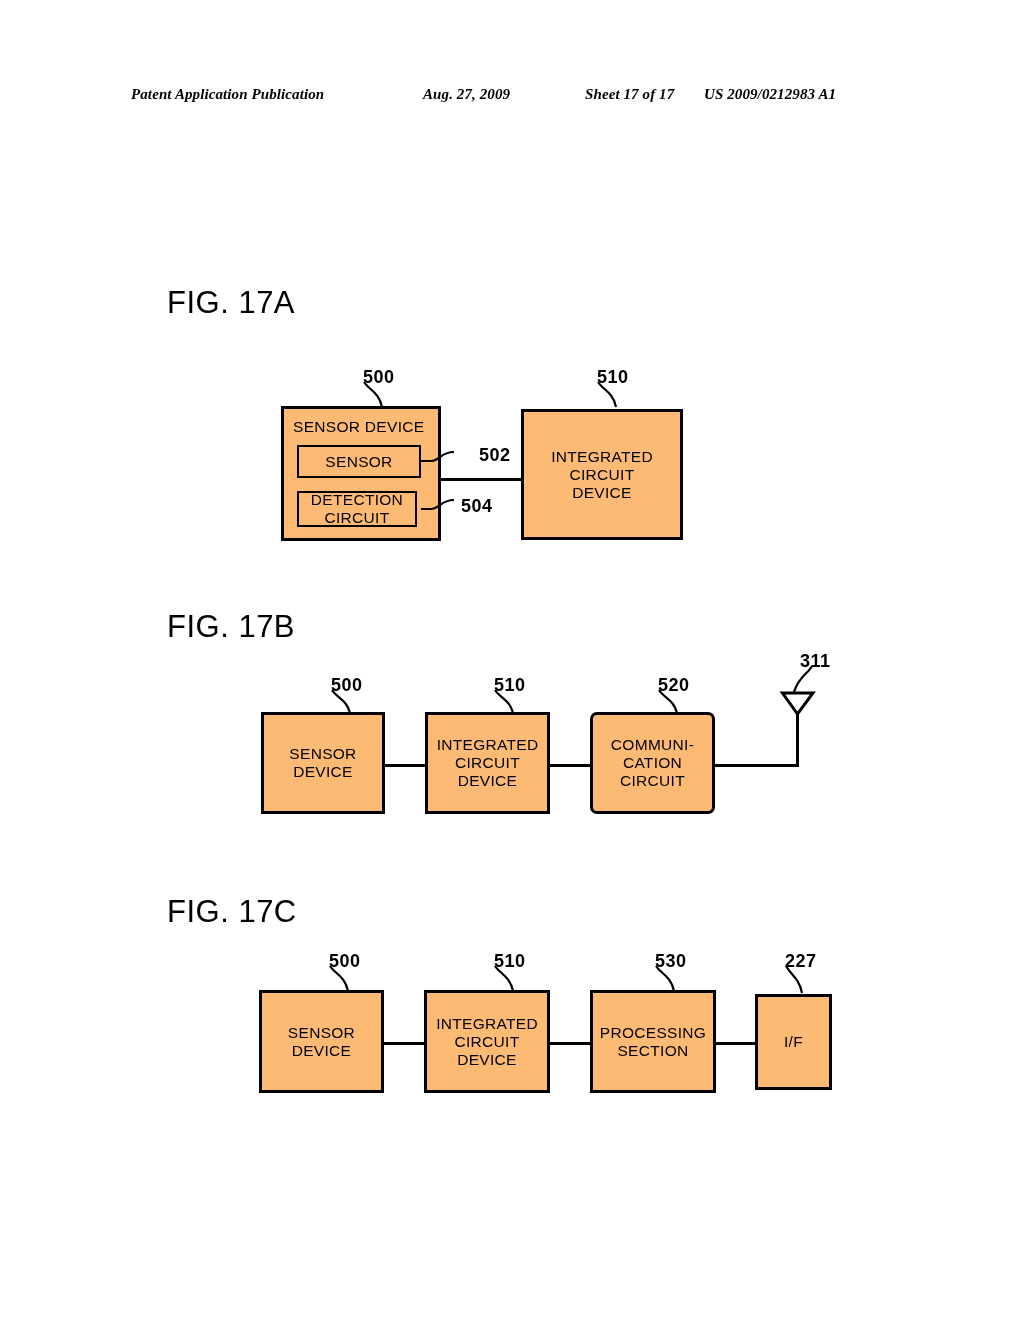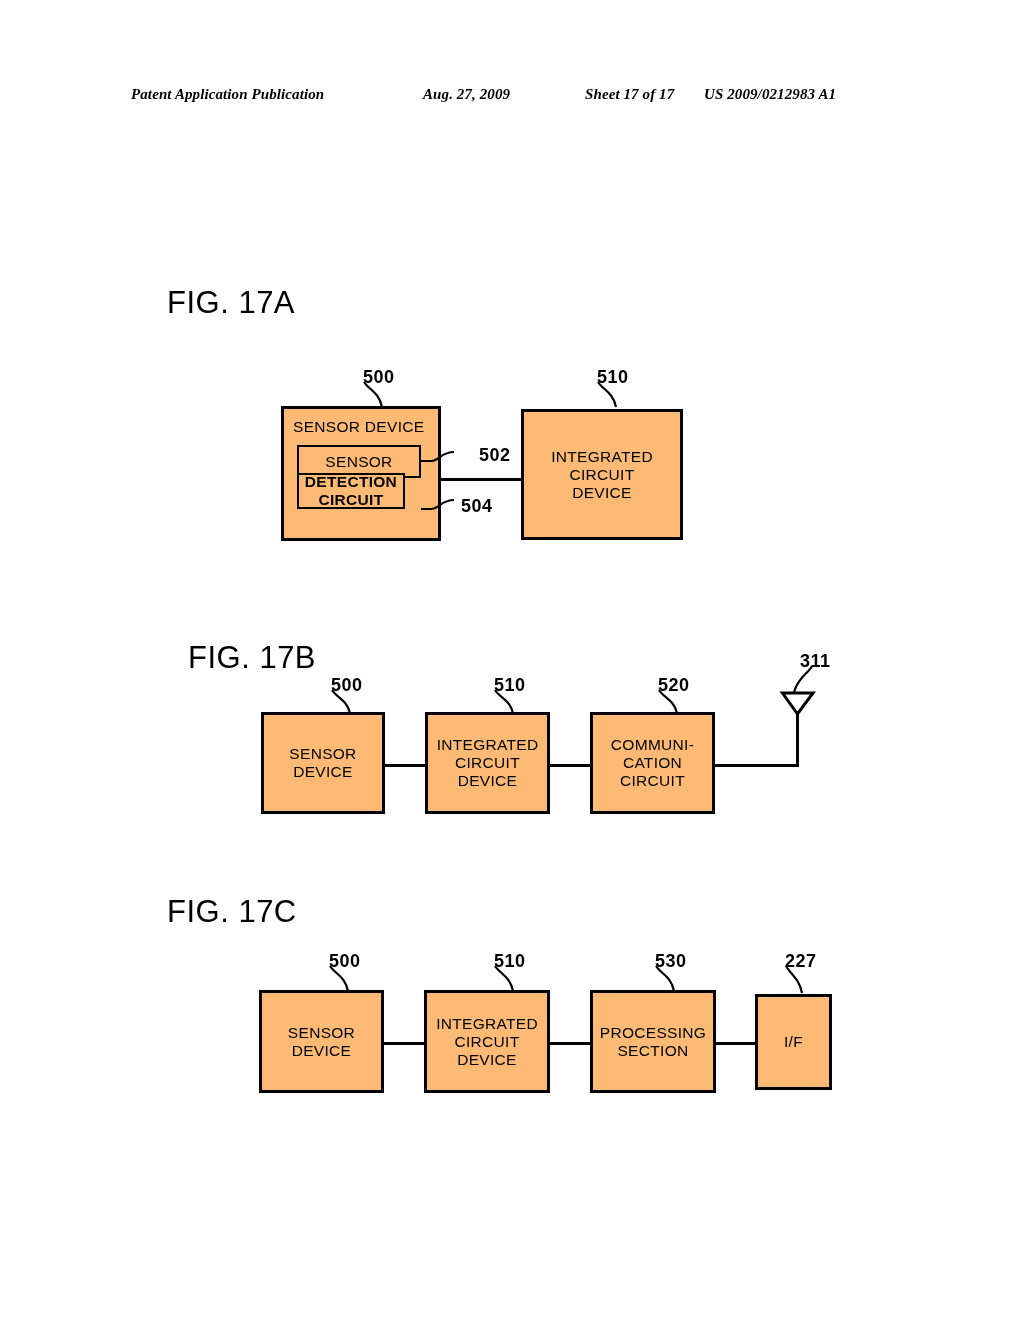--- a/index.html
+++ b/index.html
@@ -134,21 +134,21 @@
   <path d="M 9 0 C 14 8, 24 10, 27 25"></path>
 </svg>
 
 <div class="box" style="left:281px; top:406px; width:160px; height:135px;"></div>
 <div class="box-title-top" style="left:293px; top:418px;">SENSOR DEVICE</div>
 
 <div class="box thin" style="left:297px; top:445px; width:124px; height:33px;">
   <span class="box-label">SENSOR</span>
 </div>
 
-<div class="box thin" style="left:297px; top:473px; width:108px; height:36px;font-weight:bold;">
+<div class="box thin" style="left:297px; top:491px; width:120px; height:36px;">
   <span class="box-label">DETECTION
 CIRCUIT</span>
 </div>
 
 <svg class="leader" style="left:421px; top:449px; width:38px; height:16px;">
   <path d="M 0 12 L 10 12 C 18 12, 20 3, 33 3"></path>
 </svg>
 <div class="ref-num" style="left:435px; top:445px;margin-left:44px;">502</div>
 
 <svg class="leader" style="left:421px; top:497px; width:38px; height:16px;">
@@ -157,21 +157,21 @@
 <div class="ref-num" style="left:461px; top:496px;">504</div>
 
 <div class="hline" style="left:441px; top:478px; width:81px;"></div>
 
 <div class="box" style="left:521px; top:409px; width:162px; height:131px;">
   <span class="box-label">INTEGRATED
 CIRCUIT
 DEVICE</span>
 </div>
 
-<div class="fig-label" style="left:167px; top:640px;margin-left:21px;">FIG. 17B</div>
+<div class="fig-label" style="left:167px; top:609px;">FIG. 17B</div>
 
 <div class="ref-num" style="left:800px; top:651px;">311</div>
 <svg class="leader" style="left:786px; top:666px; width:34px; height:30px;">
   <path d="M 26 0 C 22 8, 13 10, 8 26"></path>
 </svg>
 
 <div class="ref-num" style="left:331px; top:675px;">500</div>
 <svg class="leader" style="left:323px; top:690px; width:40px; height:26px;">
   <path d="M 9 0 C 14 8, 24 10, 27 23"></path>
 </svg>
@@ -194,21 +194,21 @@
 <div class="hline" style="left:385px; top:764px; width:41px;"></div>
 
 <div class="box" style="left:425px; top:712px; width:125px; height:102px;">
   <span class="box-label">INTEGRATED
 CIRCUIT
 DEVICE</span>
 </div>
 
 <div class="hline" style="left:550px; top:764px; width:41px;"></div>
 
-<div class="box" style="left:590px; top:712px; width:125px; height:102px;">
+<div class="box" style="left:590px; top:712px; width:125px; height:102px;border-radius:7px;">
   <span class="box-label">COMMUNI-
 CATION
 CIRCUIT</span>
 </div>
 
 <div class="hline" style="left:715px; top:764px; width:84px;"></div>
 <div class="vline" style="left:796px; top:712px; height:54px;"></div>
 
 <svg class="antenna-svg" style="left:781px; top:691px; width:34px; height:26px;">
   <path d="M 1.5 2 L 32 2 L 16.5 23 Z"></path>

